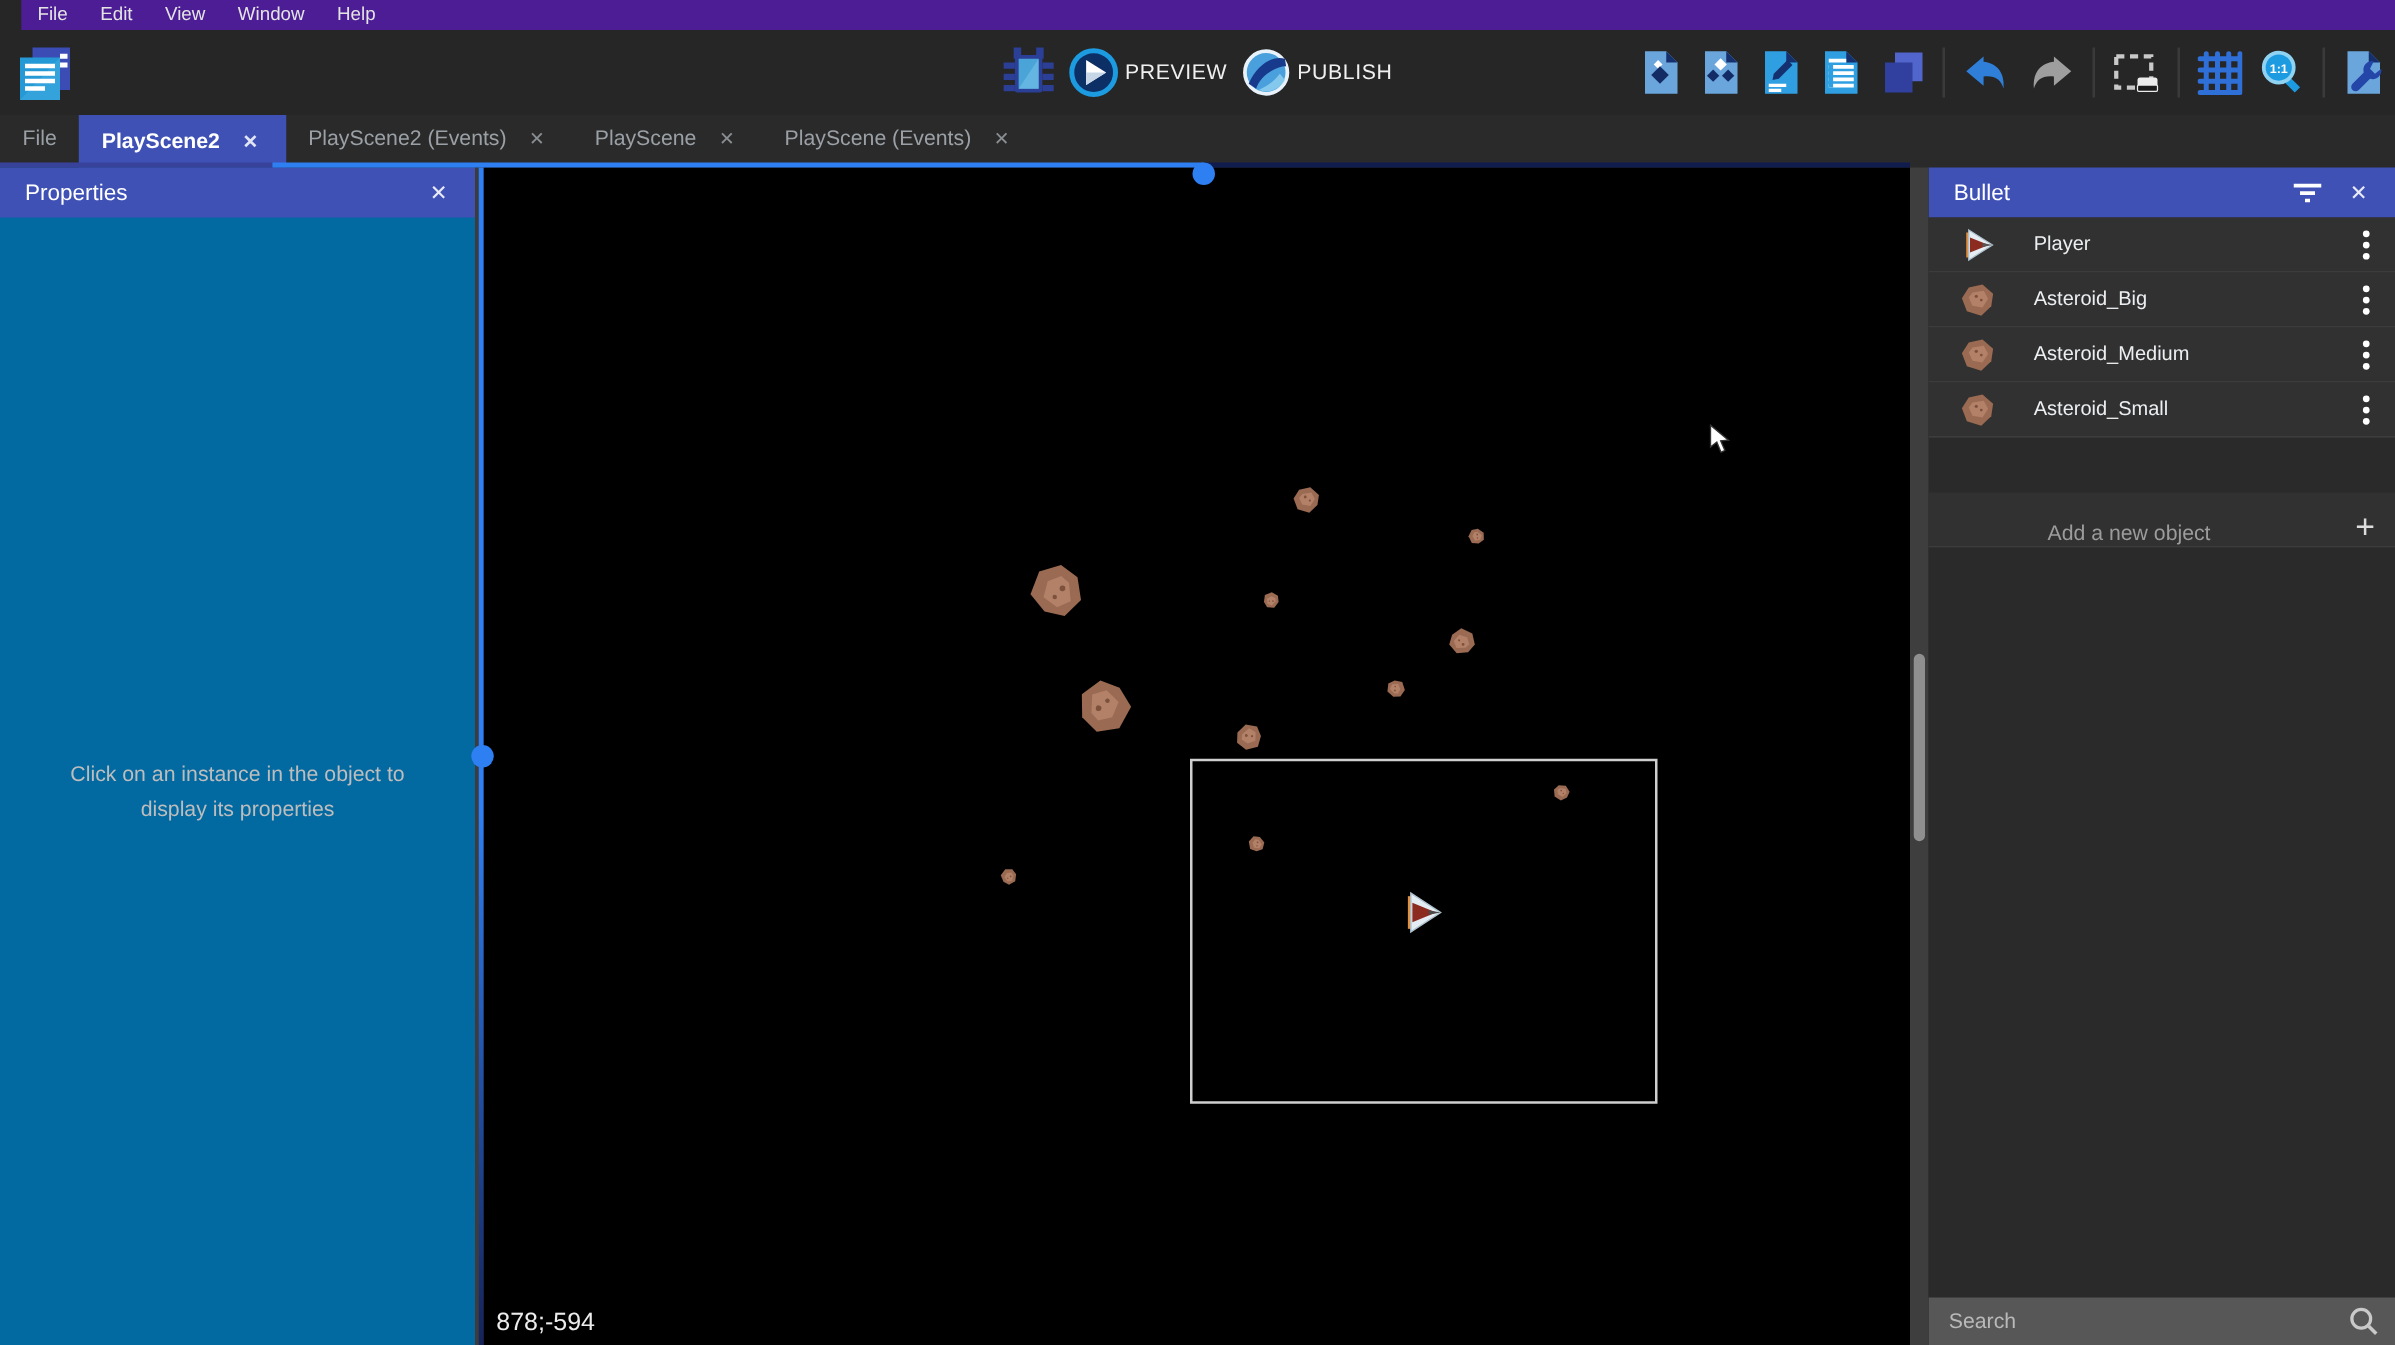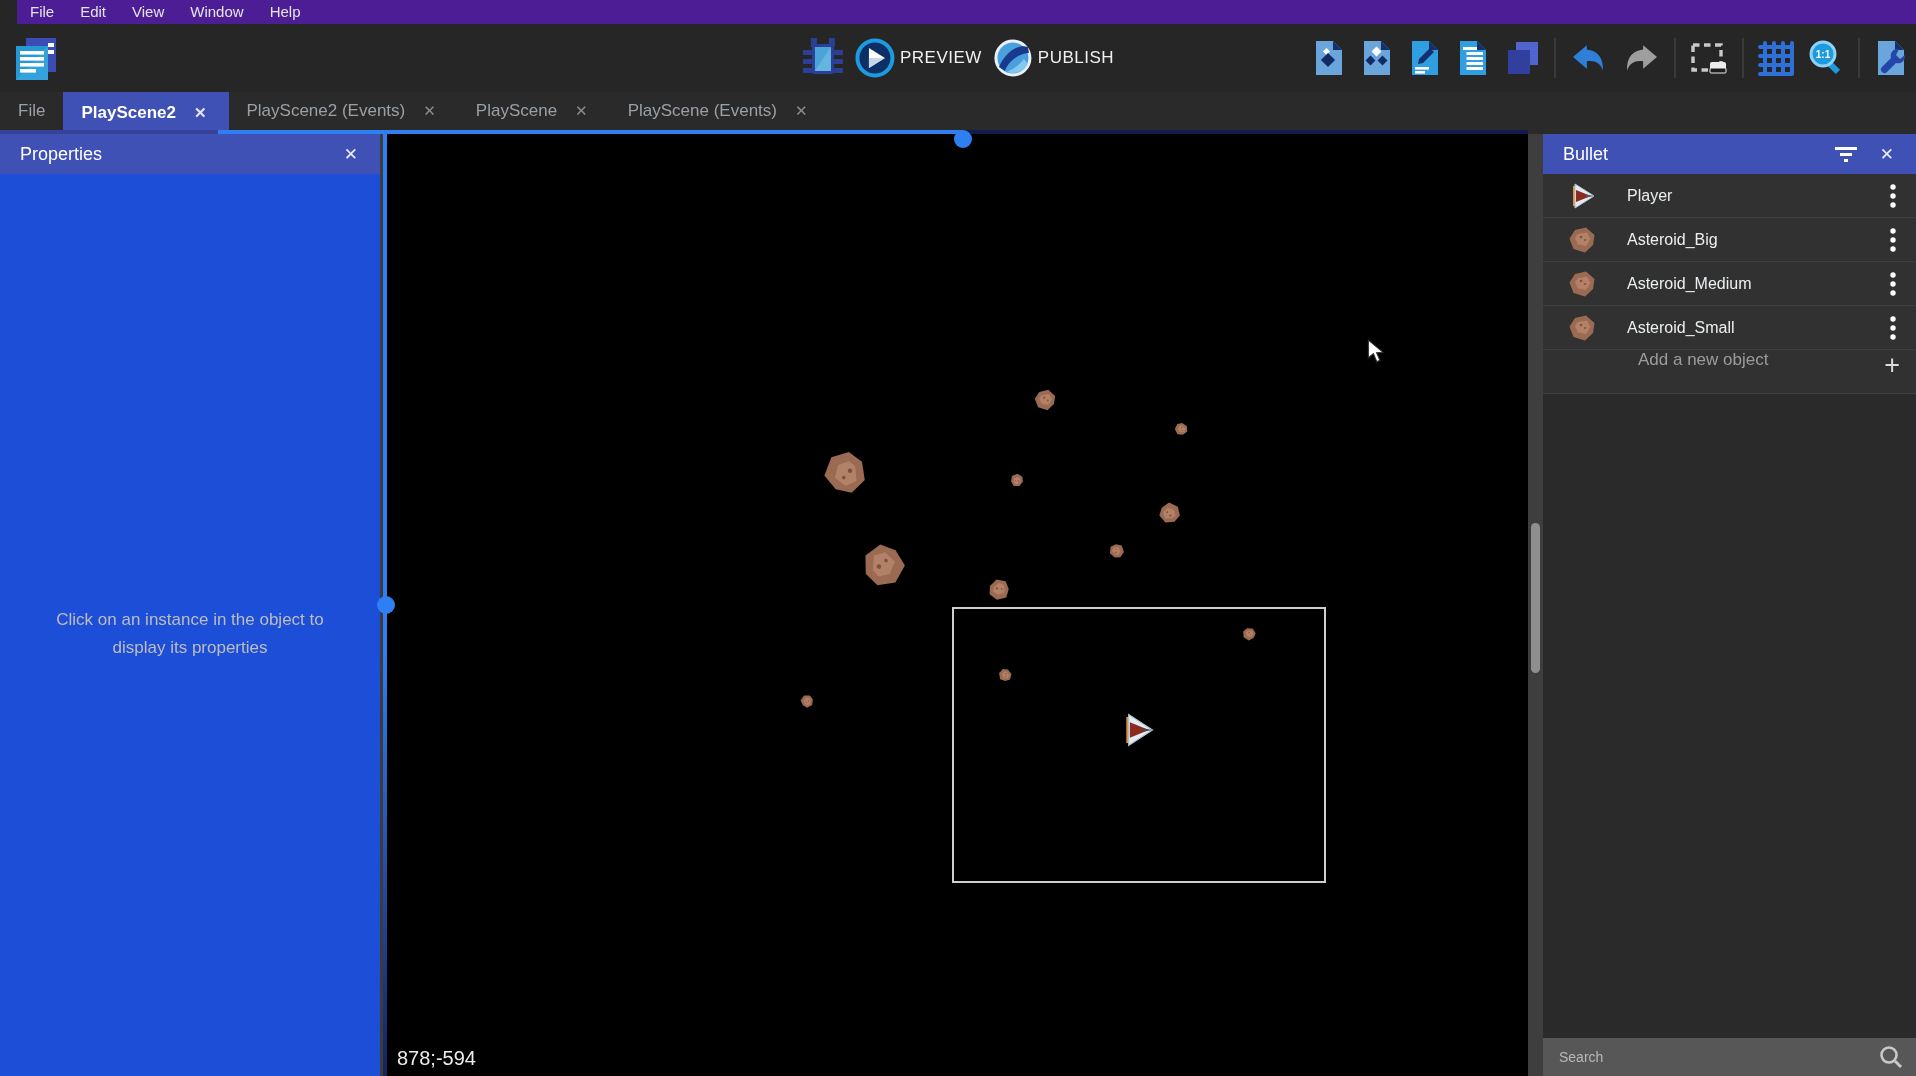--- a/index.html
+++ b/index.html
@@ -36,21 +36,21 @@
   .strip.a { left:0; width:218px; background:#39429b; }
   .strip.b { left:218px; width:745px; background:#2e7ff2; }
   .strip.c { left:963px; width:565px; background:#101c4e; }
   .splitter-dot { position:absolute; width:18px; height:18px; border-radius:50%;
                   background:#2e7ff2; z-index:3; }
 
   
   .content { position:absolute; left:0; top:134px; width:1916px; height:942px; }
 
   
-  .props-panel { position:absolute; left:0; top:0; width:380px; height:942px; background:#1d4ed8; }
+  .props-panel { position:absolute; left:0; top:0; width:380px; height:942px; background:#0369a1; }
   .panel-header { height:40px; background:#3f51b5; display:flex; align-items:center;
                   padding:0 14px 0 20px; color:#fff; font-size:18px; }
   .panel-header .title { flex:1; }
   .panel-close { background:none; border:none; color:#e8eaf6; font-size:17px; cursor:pointer; padding:4px 8px; }
   .props-empty { margin-top:432px; text-align:center; color:#bdbdbd; font-size:17px; line-height:28px; }
 
   
   .vsplit { position:absolute; left:380px; top:0; width:7px; height:942px; background:#3c3c3c; }
   .vsplit .line { position:absolute; right:0; top:0; width:4px; height:100%;
                   background:linear-gradient(180deg,#2e7ff2 0%,#2e7ff2 55%,#15235a 100%); }
@@ -69,28 +69,28 @@
   
   .objects-panel { position:absolute; left:1543px; top:0; width:373px; height:942px;
                    background:#2a2a2a; display:flex; flex-direction:column; }
   .obj-rows { }
   .obj-row { height:44px; display:flex; align-items:center; background:#313131;
              border-bottom:1px solid #404040; cursor:pointer; }
   .obj-icon { width:34px; height:34px; margin:0 28px 0 22px; display:flex; align-items:center; justify-content:center; }
   .obj-label { flex:1; color:#eceff1; font-size:16px; }
   .kebab { background:none; border:none; width:34px; height:34px; margin-right:6px;
            display:flex; align-items:center; justify-content:center; cursor:pointer; }
-  .add-row { height:44px; display:flex; align-items:flex-start; background:#313131;
-             border-bottom:1px solid #404040; cursor:pointer; }
+  .add-row { height:44px; display:flex; align-items:flex-end; background:#313131;
+             border-bottom:1px solid #404040; cursor:pointer;margin-top:44px; }
   .add-row .add-label { flex:1; margin-left:95px; color:#9c9c9c; font-size:17px; }
   .add-row .plus { color:#dcdcdc; font-size:27px; margin-right:16px; font-weight:normal; }
   .obj-filler { flex:1; background:#2a2a2a; }
   .search-bar { height:38px; background:#575757; display:flex; align-items:center; padding:0 12px 0 16px; }
   .search-bar input { flex:1; background:transparent; border:none; outline:none;
-                      color:#e8e8e8; font-size:14px; }
+                      color:#e8e8e8; font-size:17px; }
   .search-bar input::placeholder { color:#b9b9b9; }
   svg { display:block; }
 </style>
 </head>
 <body>
 
 <div class="app">
 
   <div class="menubar" id="menubar">
       <div class="menu-item">File</div>

